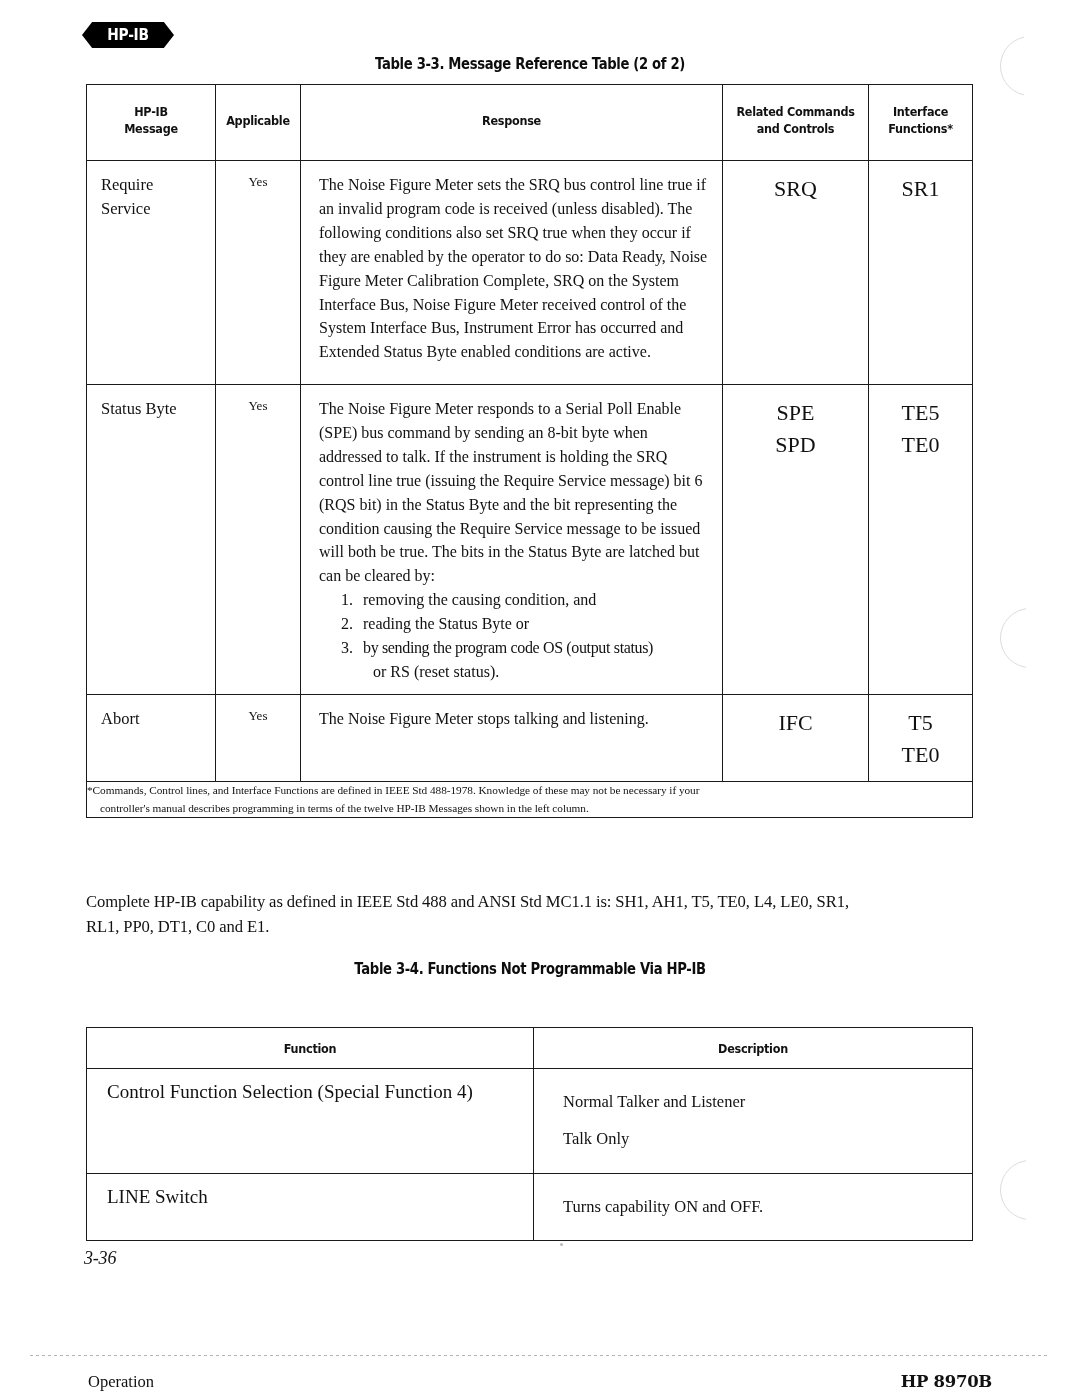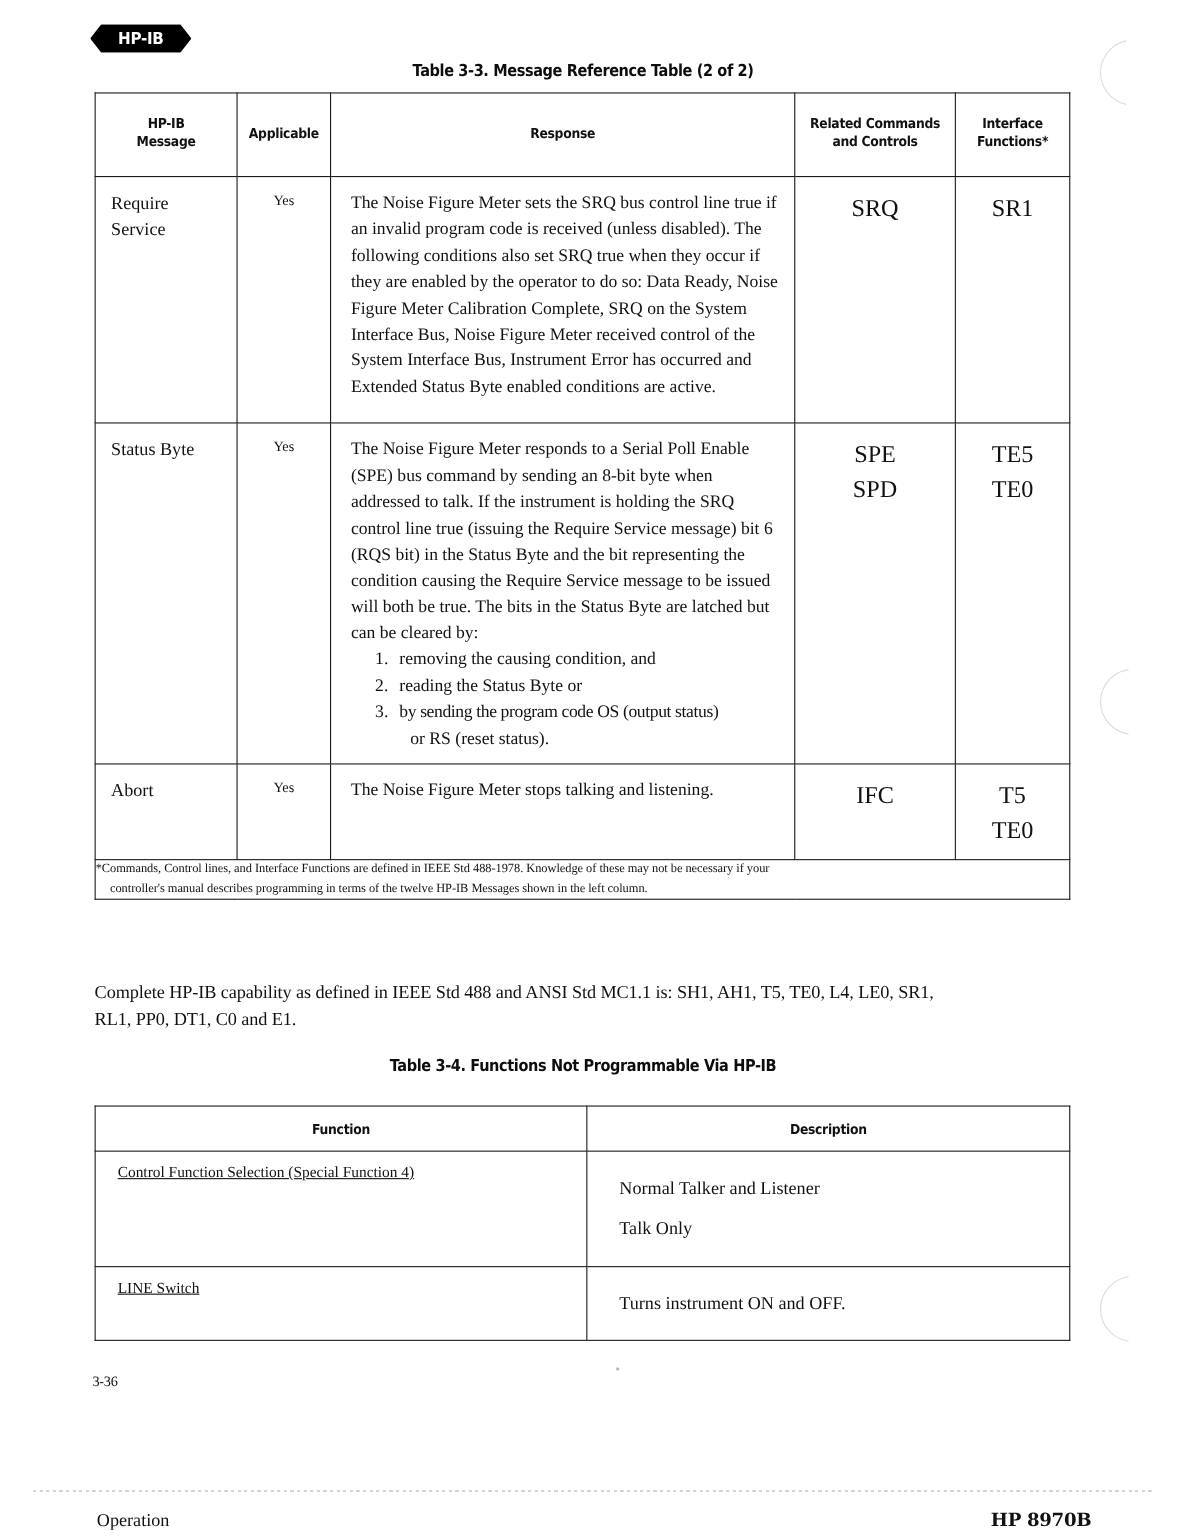--- a/index.html
+++ b/index.html
@@ -149,40 +149,39 @@
     font-size: 11.3px;
     line-height: 1.55;
     letter-spacing: -0.05px;
   }
   .footnote-cell p { margin: 0; text-indent: 0; }
   .footnote-cell p.l2 { padding-left: 13px; }
 
   
   #table-3-4 {
     left: 86px;
-    top: 1005px;
+    top: 1027px;
     width: 886px;
     border-radius: 28px;
   }
   #table-3-4 .hdr-cell {
     text-align: center;
     vertical-align: middle;
     font-family: "DejaVu Sans", sans-serif;
     font-weight: bold;
     font-size: 12.5px;
     letter-spacing: -0.3px;
     height: 30px;
     padding: 5px 4px;
   }
   #table-3-4 .hdr-cell span { display: block; transform: scaleX(0.9); }
   #table-3-4 td.c-func {
     padding: 9px 8px 9px 20px;
-    font-size: 14px;
+    font-size: 19px;
     line-height: 1.5;
-    text-decoration: underline;
   }
   #table-3-4 td.c-desc {
     padding: 9px 8px 9px 17px;
     font-size: 16.5px;
     line-height: 1.5;
   }
   #table-3-4 td p { margin: 12px; }
 
   
   .body-para {
@@ -194,22 +193,23 @@
     line-height: 1.52;
     letter-spacing: -0.1px;
   }
   .body-para p { margin: 0; }
 
   
   .page-number {
     position: absolute;
     left: 84px;
     top: 1248px;
-    font-size: 13px;
+    font-size: 18px;
     letter-spacing: -0.2px;
+    font-style: italic;
   }
   .footer-rule {
     position: absolute;
     left: 30px;
     top: 1355px;
     width: 1020px;
     height: 1px;
     background: repeating-linear-gradient(to right, #9a9a9a 0 3px, transparent 3px 6px);
     opacity: 0.75;
   }
@@ -406,21 +406,21 @@
       <tr style="height:54px">
         <td class="c-func">Control Function Selection (Special Function 4)</td>
         <td class="c-desc">
           <p>Normal Talker and Listener</p>
           <p>Talk Only</p>
         </td>
       </tr>
       <tr style="height:33px">
         <td class="c-func">LINE Switch</td>
         <td class="c-desc">
-          <p>Turns instrument ON and OFF.</p>
+          <p>Turns capability ON and OFF.</p>
         </td>
       </tr>
     </tbody>
   </table>
 
   <div class="hole-arc" id="hole-1"></div>
   <div class="hole-mask" id="hole-mask-1"></div>
   <div class="hole-arc" id="hole-2"></div>
   <div class="hole-mask" id="hole-mask-2"></div>
   <div class="hole-arc" id="hole-3"></div>

